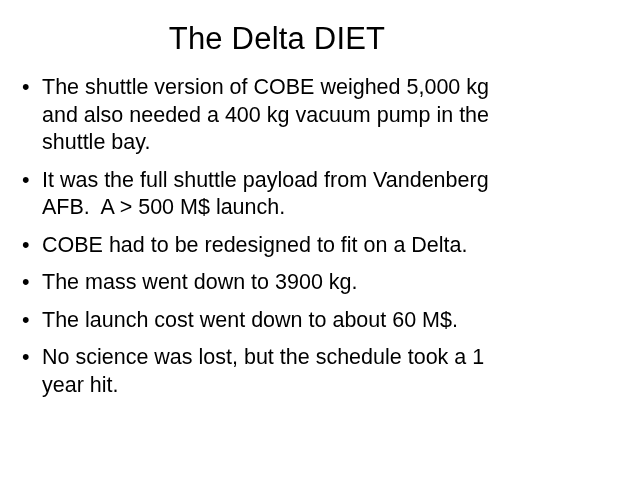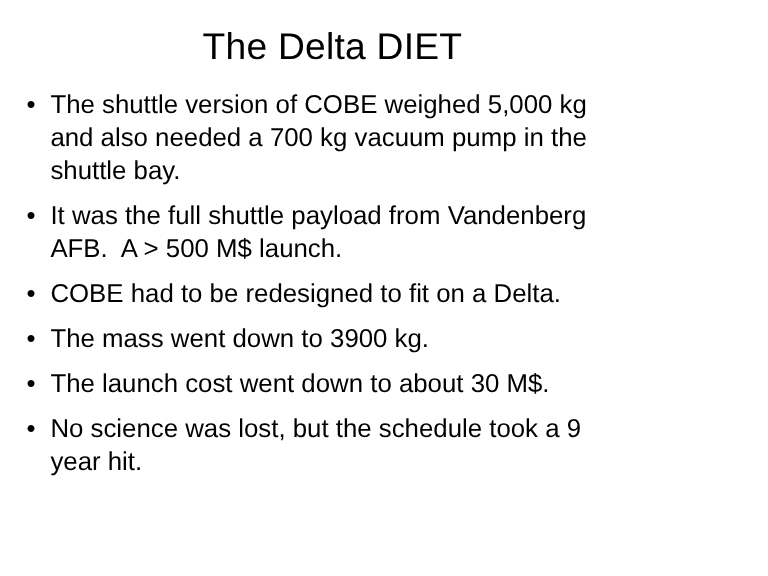--- a/index.html
+++ b/index.html
@@ -57,42 +57,42 @@
 <body>
 
 <div class="slide">
 
   <h1 class="slide-title">The Delta DIET</h1>
 
   <ul class="bullet-list">
 
     <li class="bullet-item">
       <span class="bullet-marker">•</span>
-      <span class="bullet-text">The shuttle version of COBE weighed 5,000 kg and also needed a 700 kg vacuum pump in the shuttle bay.</span>
+      <span class="bullet-text">The shuttle version of COBE weighed 5,000 kg and also needed a 400 kg vacuum pump in the shuttle bay.</span>
     </li>
 
     <li class="bullet-item">
       <span class="bullet-marker">•</span>
       <span class="bullet-text">It was the full shuttle payload from Vandenberg AFB.  A &gt; 500 M$ launch.</span>
     </li>
 
     <li class="bullet-item">
       <span class="bullet-marker">•</span>
       <span class="bullet-text">COBE had to be redesigned to fit on a Delta.</span>
     </li>
 
     <li class="bullet-item">
       <span class="bullet-marker">•</span>
       <span class="bullet-text">The mass went down to 3900 kg.</span>
     </li>
 
     <li class="bullet-item">
       <span class="bullet-marker">•</span>
-      <span class="bullet-text">The launch cost went down to about 30 M$.</span>
+      <span class="bullet-text">The launch cost went down to about 60 M$.</span>
     </li>
 
     <li class="bullet-item">
       <span class="bullet-marker">•</span>
-      <span class="bullet-text">No science was lost, but the schedule took a 9 year hit.</span>
+      <span class="bullet-text">No science was lost, but the schedule took a 1 year hit.</span>
     </li>
 
   </ul>
 </div>
 
 </body></html>

